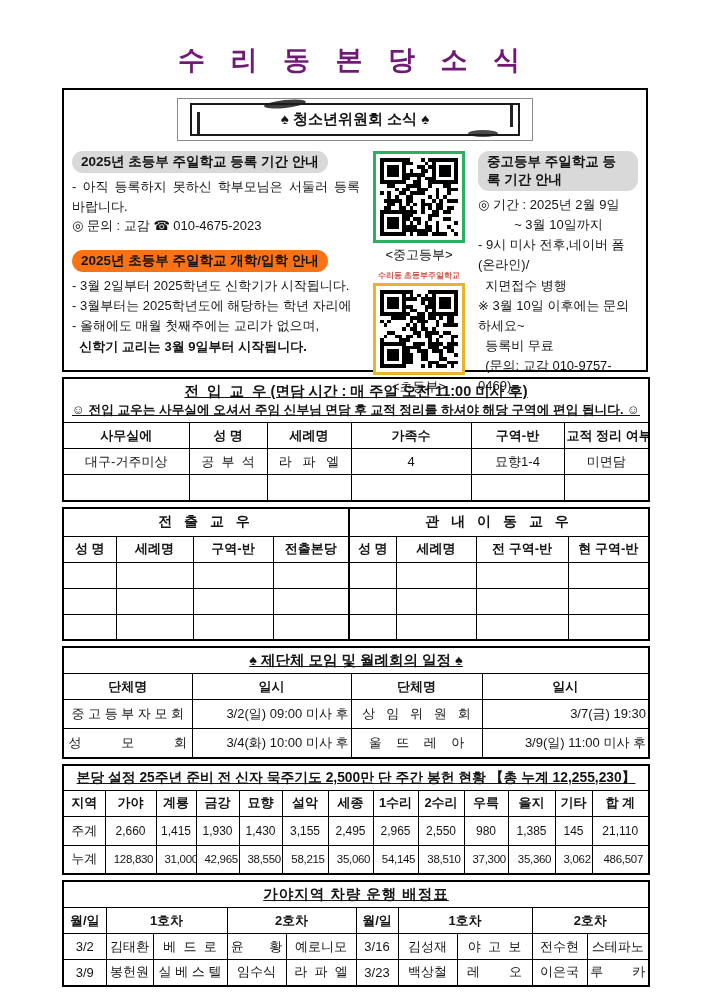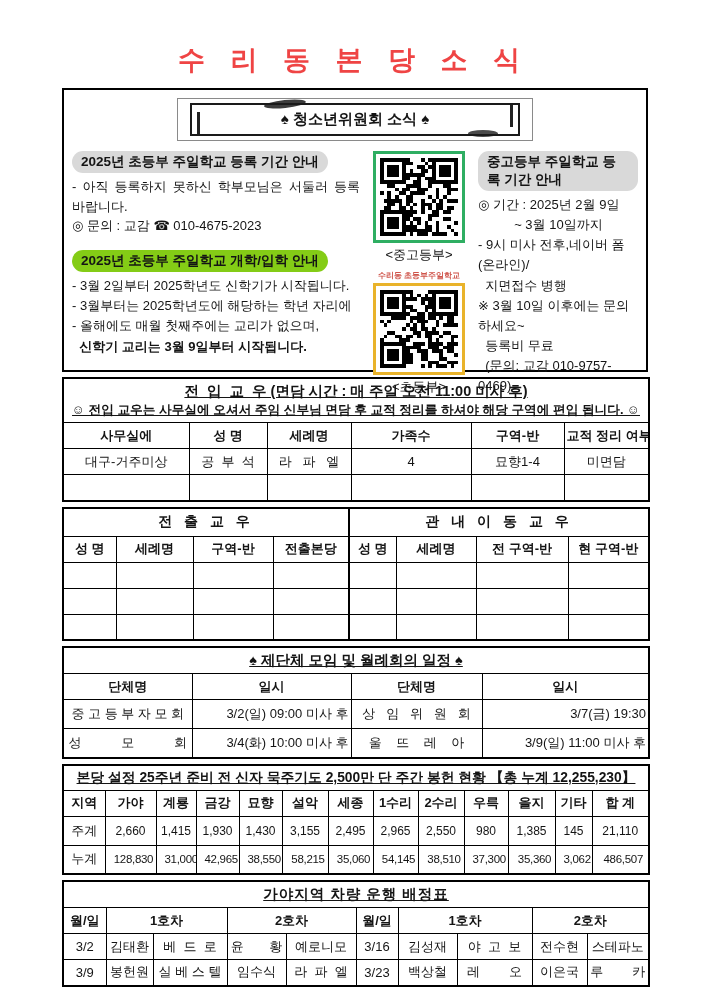--- a/index.html
+++ b/index.html
@@ -1,18 +1,18 @@
 <!DOCTYPE html>
 <html><head>
 <meta charset="utf-8">
 <style>
   html,body{margin:0;padding:0;background:#ffffff;}
   body{width:707px;height:1000px;font-family:"Liberation Sans","DejaVu Sans",sans-serif;color:#141414;overflow:hidden;}
   .page{position:relative;width:707px;height:1000px;}
-  .doc-title{margin:42px 0 10px 0;text-align:center;font-size:27px;font-weight:bold;letter-spacing:9px;color:#ef4444;}
+  .doc-title{margin:42px 0 10px 0;text-align:center;font-size:27px;font-weight:bold;letter-spacing:9px;color:#701a75;}
   .main{margin:0 59px 0 62px;width:586px;box-sizing:border-box;}
 
   
   .youth-box{border:2px solid #000;box-sizing:border-box;padding:8px 8px 10px 8px;height:284px;}
   .banner{position:relative;width:330px;margin:0 auto 10px auto;border:1px solid #8a8a8a;padding:4px 12px;background:#fff;}
   .banner-inner{position:relative;border:2px solid #1a1a1a;text-align:center;font-weight:bold;font-size:15px;padding:5px 0;}
   .banner-blob1{position:absolute;top:1px;left:86px;width:42px;height:8px;background:#3c3c3c;border-radius:50%;transform:rotate(-6deg);}
   .banner-blob2{position:absolute;bottom:3px;right:34px;width:30px;height:7px;background:#4a4a4a;border-radius:50%;}
   .banner-tick-l{position:absolute;left:5px;top:7px;width:3px;height:22px;background:#222;}
   .banner-tick-r{position:absolute;right:5px;bottom:7px;width:3px;height:22px;background:#222;}
@@ -70,21 +70,21 @@
           <span>♠ 청소년위원회 소식 ♠</span>
         </div>
       </div>
 
       <div class="cols">
         <div class="col-left">
           <span class="gray-hd" style="background: rgb(217, 217, 217);">2025년 초등부 주일학교 등록 기간 안내</span>
           <div class="body-text">- 아직 등록하지 못하신 학부모님은 서둘러 등록 바랍니다.</div>
           <div class="line">◎ 문의 : 교감 ☎ 010-4675-2023</div>
           <div class="box-gap"></div>
-          <span class="gray-hd" style="background: #84cc16;">2025년 초등부 주일학교 개학/입학 안내</span>
+          <span class="gray-hd" style="background: #f97316;">2025년 초등부 주일학교 개학/입학 안내</span>
           <div class="line">- 3월 2일부터 2025학년도 신학기가 시작됩니다.</div>
           <div class="line">- 3월부터는 2025학년도에 해당하는 학년 자리에</div>
           <div class="line">- 올해에도 매월 첫째주에는 교리가 없으며,</div>
           <div class="line bold">  신학기 교리는 3월 9일부터 시작됩니다.</div>
         </div>
 
         <div class="col-mid">
           <div class="qr-frame" style="border-color: rgb(46, 174, 98);">
             <div class="qr-grid">
                 <i class="on"></i>

